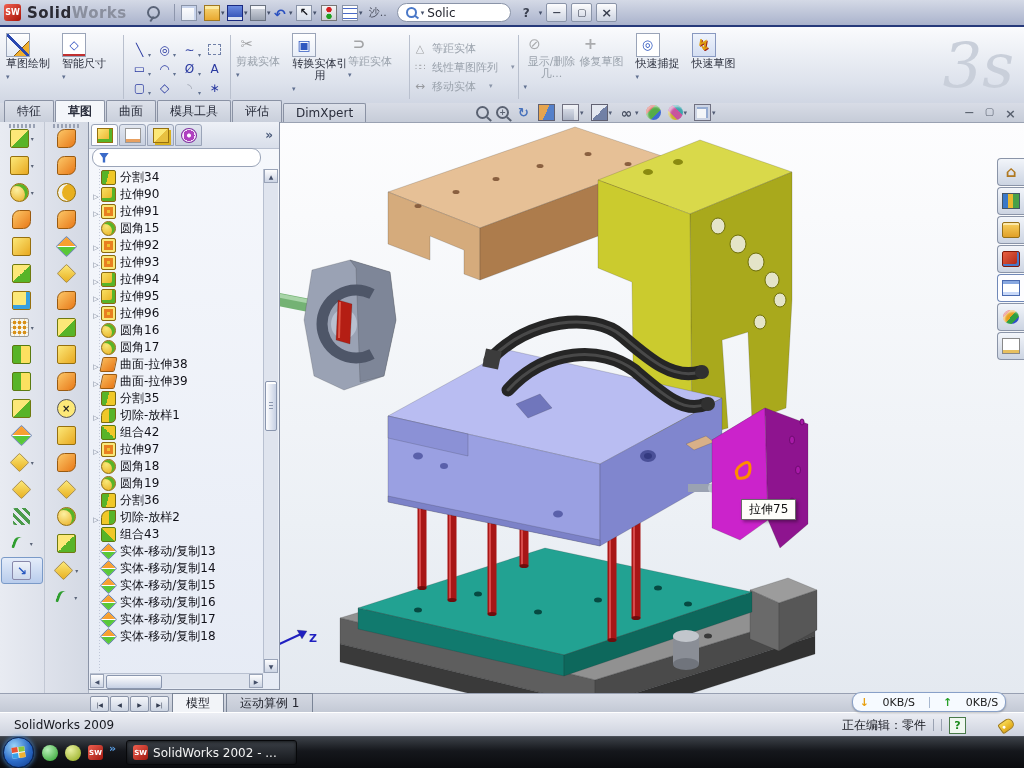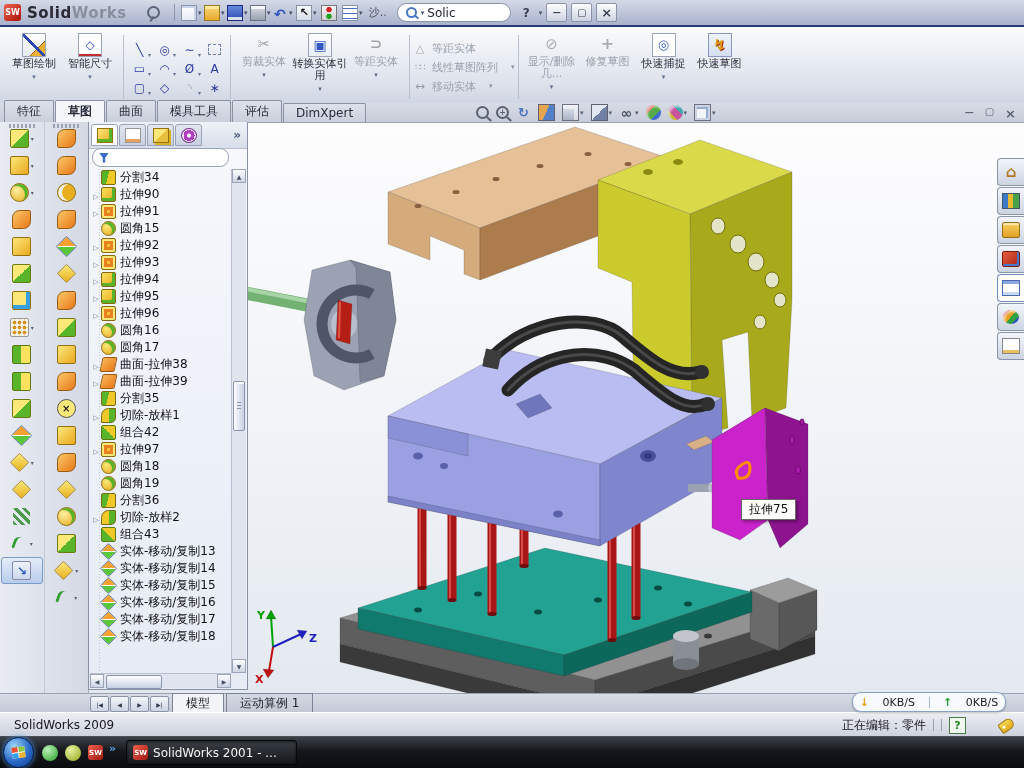--- a/index.html
+++ b/index.html
@@ -47,21 +47,21 @@
   .wb-rest::after{content:"▢";font-size:10px}
   .wb-close::after{content:"×";font-size:13px;font-weight:bold}
   
   .ribbon{position:absolute;left:0;top:27px;right:0;height:76px;
     background:linear-gradient(#fafbfd,#dde2ec 72%,#cfd5e2);display:flex;align-items:stretch;
     padding:2px 4px 0 4px;z-index:30}
   .watermark{position:absolute;right:10px;top:8px;font-family:"DejaVu Serif",serif;font-style:italic;
     font-size:62px;color:#c9cfda;line-height:1;z-index:0;user-select:none}
   .rgrp{display:flex;align-items:flex-start;padding:2px 2px;position:relative;z-index:1}
   .rsep{width:1px;background:#b9c0ce;margin:6px 3px;z-index:1}
-  .rbtn{width:56px;display:flex;flex-direction:column;align-items:center;text-align:center;
+  .rbtn{width:56px;display:flex;flex-direction:column;align-items:flex-start;text-align:center;
     font-size:11px;line-height:12px;color:#2e3240;padding-top:2px}
   .rbtn.dis{color:#9aa2ac}
   .rbtn.dis .ricon{filter:grayscale(1);opacity:.45}
   .ricon{width:22px;height:22px;display:flex;align-items:center;justify-content:center;margin-bottom:1px}
   .ri-sketch{background:linear-gradient(45deg,transparent 44%,#2a48b0 44% 54%,transparent 54%),
      linear-gradient(-45deg,#f0b030 0 32%,#8a5a10 32% 36%,transparent 36%),linear-gradient(#fff,#e4eaf4);
      border:1px solid #9aa4b8}
   .ri-dim{background:#fff;border:1px solid #9aa4b8;box-shadow:inset 0 -5px 0 -3px #c03030}
   .ri-dim::after{content:"◇";color:#3050c0;font-size:12px}
   .ri-trim::after{content:"✂";font-size:15px;color:#444}
@@ -160,21 +160,21 @@
   .fi.d{background:linear-gradient(135deg,#fce878,#e8b020);transform:rotate(45deg) scale(.72);border:1px solid #96700f}
   .fi.dot{background:repeating-linear-gradient(45deg,#4a9a4a 0 3px,transparent 3px 6px);border:none}
   .fi.sq{position:relative;border:none}
   .fi.sq::after{content:"";position:absolute;inset:2px;border-left:3px solid #2f9e2f;border-radius:50% 0 50% 0;transform:rotate(20deg)}
   .fi.c{background:#e8b020;border-radius:50%;box-shadow:inset 4px 0 0 #f2f2ea;border:1px solid #96700f}
   .fi.x{background:#fce878;border-radius:50%;border:1px solid #555;color:#222;font-size:10px;font-weight:bold}
   .fi.x::after{content:"×"}
   .fi.meas{background:linear-gradient(#eef2fa,#ccd8ec);border:1px solid #88a}
   .fi.meas::after{content:"↘";color:#2858c0;font-size:12px;font-weight:bold}
   
-  .treepanel{position:absolute;left:88px;top:0;width:160px;bottom:4px;
+  .treepanel{position:absolute;left:88px;top:0;width:192px;bottom:4px;
     background:linear-gradient(#f6f8fc,#e6ebf5);border:1px solid #8a93a6;border-top:none;box-sizing:border-box;z-index:35}
   .pheader{position:absolute;left:0;top:0;right:0;height:24px;display:flex;align-items:center;gap:1px;
     padding:1px 2px;background:linear-gradient(#eef1f7,#d8deea);border-bottom:1px solid #b8c0d0}
   .ptabbtn{width:25px;height:20px;border:1px solid #9aa4b8;border-radius:3px 3px 0 0;
     background:linear-gradient(#e2e7f0,#c8d0e0);display:flex;align-items:center;justify-content:center}
   .ptabbtn.on{background:#fdfdfe}
   .p-i{width:14px;height:13px}
   .pt1{background:linear-gradient(135deg,#fce878,#e8a820);border:1px solid #96700f;box-shadow:inset -3px -3px 0 #58b428}
   .pt2{background:#fff;border:1px solid #999;box-shadow:inset 0 -3px 0 #e8a060}
   .pt3{background:linear-gradient(135deg,#fce878 50%,#e8c040 50%);border:1px solid #96700f;box-shadow:2px 2px 0 #d8b020}
@@ -322,20 +322,21 @@
     <span class="searchtxt">Solic</span>
   </span>
   <span class="helpq">?</span>
   <i class="ddm">▾</i>
   <span class="winbtn wb-min"></span>
   <span class="winbtn wb-rest"></span>
   <span class="winbtn wb-close"></span>
 </div>
 
 <div class="ribbon">
+  <span class="watermark">3s</span>
   <div class="rgrp">
 
   <div class="rbtn">
         <span class="ricon ri-sketch"></span>
         <span>草图绘制</span>
         <span class="rdd">▾</span>
       </div>
       <div class="rbtn">
         <span class="ricon ri-dim"></span>
         <span>智能尺寸</span>
@@ -1047,15 +1048,15 @@
         <i></i>
         <i></i>
       </div>
     </div>
   <span class="ql msn"></span>
   <span class="ql oliv"></span>
   <span class="swtile ql swq">SW</span>
   <span class="qchev"></span>
   <div class="taskbtn on">
     <span class="swtile">SW</span>
-    <span>SolidWorks 2001 - ...</span>
+    <span>SolidWorks 2002 - ...</span>
   </div>
 </div>
 
 </body></html>

